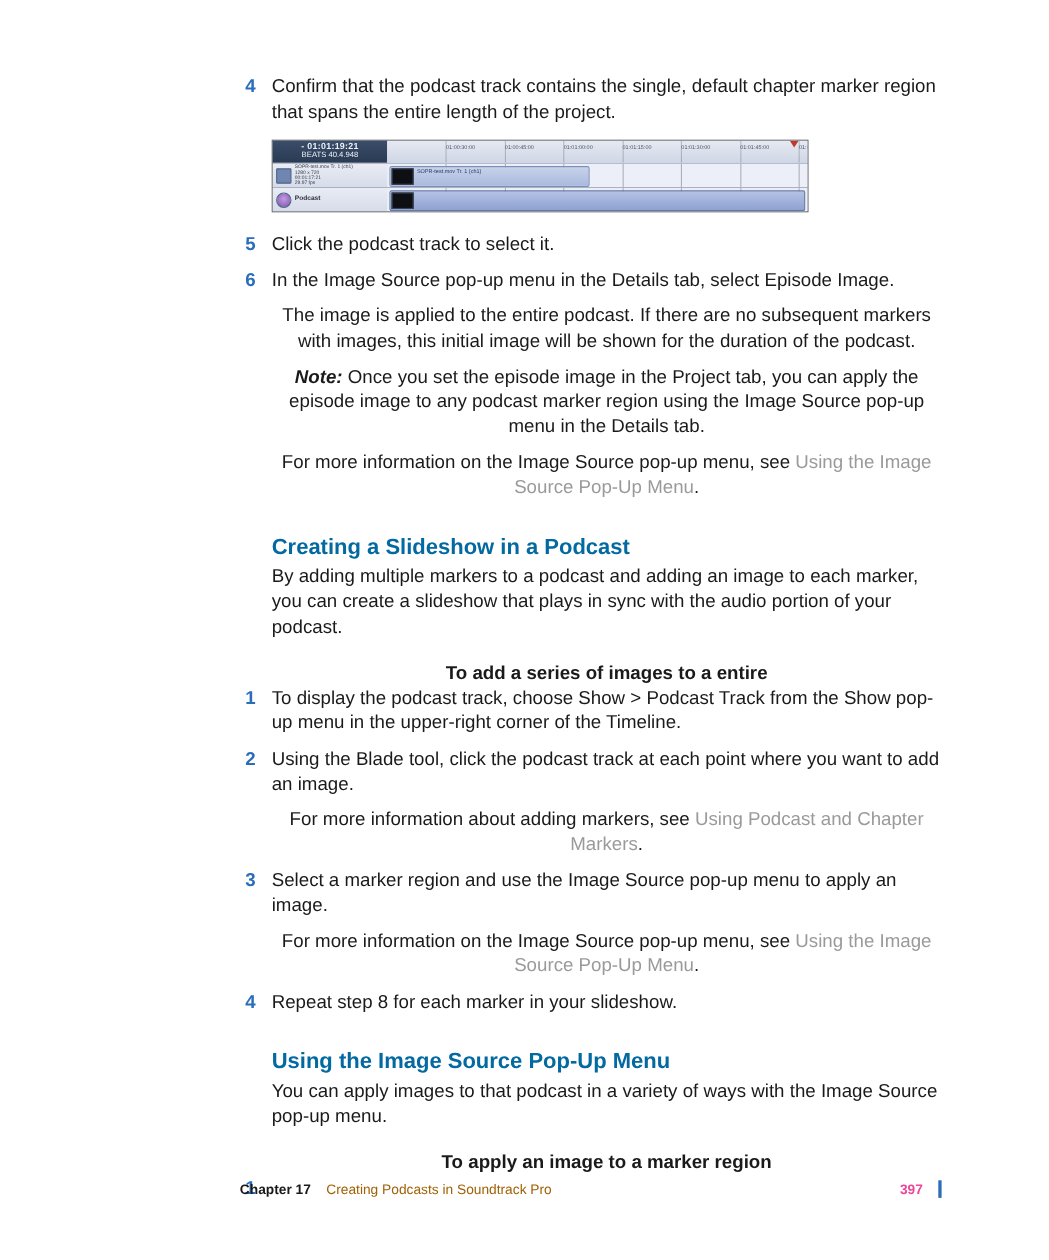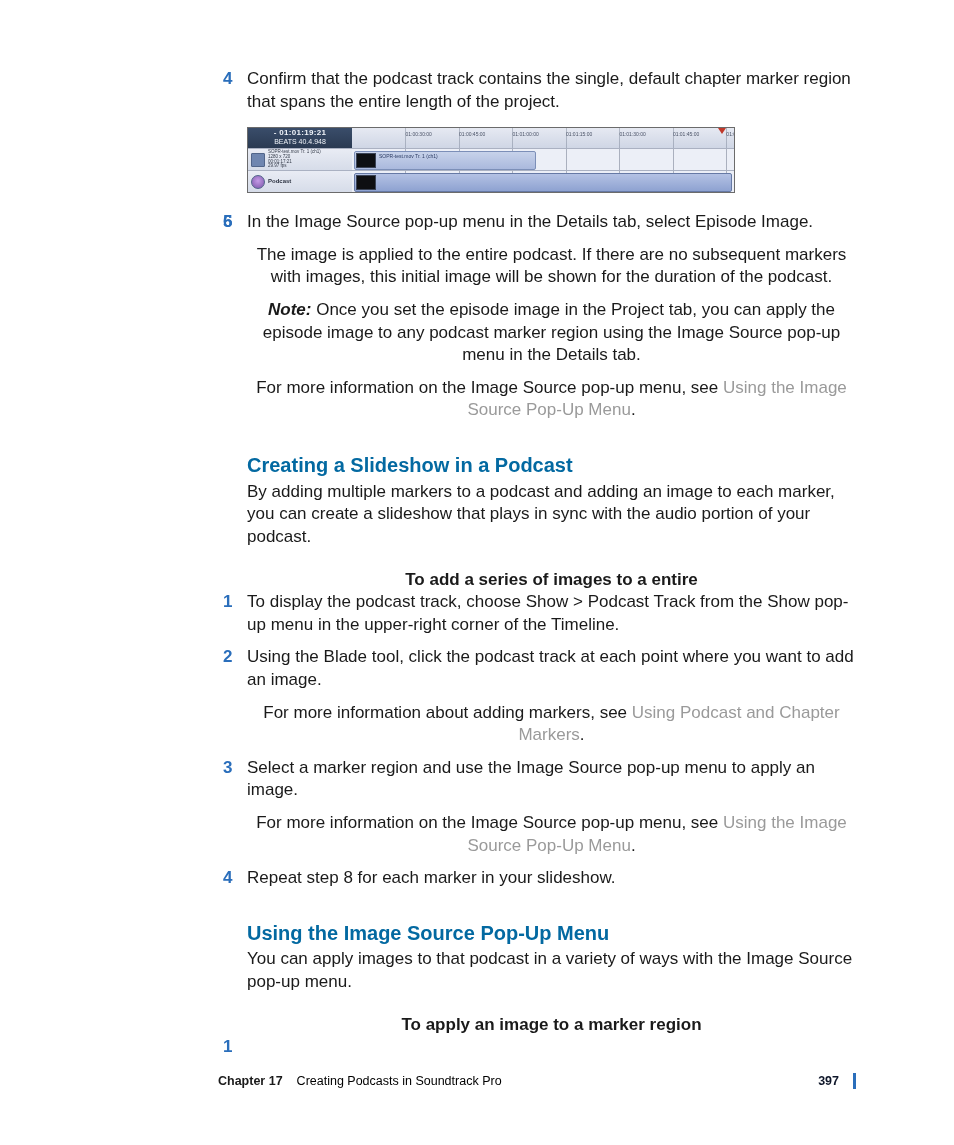--- a/index.html
+++ b/index.html
@@ -208,26 +208,26 @@
     align-items: center;
     padding-right: 14px;
     font-size: 12.5px;
   }
   .footer .chap {
     font-weight: 700;
     color: #1a1a1a;
     margin-right: 14px;
   }
   .footer .title {
-    color: #000000;
+    color: #a16207;
     flex: 1;
   }
   .footer .pagenum {
     font-weight: 700;
-    color: #0f172a;
+    color: #ec4899;
   }
 </style>
 </head>
 <body>
 
 <div class="page body-text">
 
   <div class="step">
     <span class="step-num">4</span>
     <span>Confirm that the podcast track contains the single, default chapter marker region that spans the entire length of the project.</span>
@@ -293,20 +293,21 @@
           <div class="gridline" style="left:84%"></div>
           <div class="gridline" style="left:98%"></div>
           <div class="clip-podcast"></div>
         </div>
       </div>
     </div>
   </div>
 
   <div class="step">
     <span class="step-num">5</span>
+    <span>Click the podcast track to select it.</span>
   </div>
 
   <div class="step">
     <span class="step-num">6</span>
     <span>In the Image Source pop-up menu in the Details tab, select Episode Image.</span>
 
     <div class="para">The image is applied to the entire podcast. If there are no subsequent markers with images, this initial image will be shown for the duration of the podcast.</div>
 
     <div class="para">
       <span class="note-label">Note:</span><span> Once you set the episode image in the Project tab, you can apply the episode image to any podcast marker region using the Image Source pop-up menu in the Details tab.</span>

